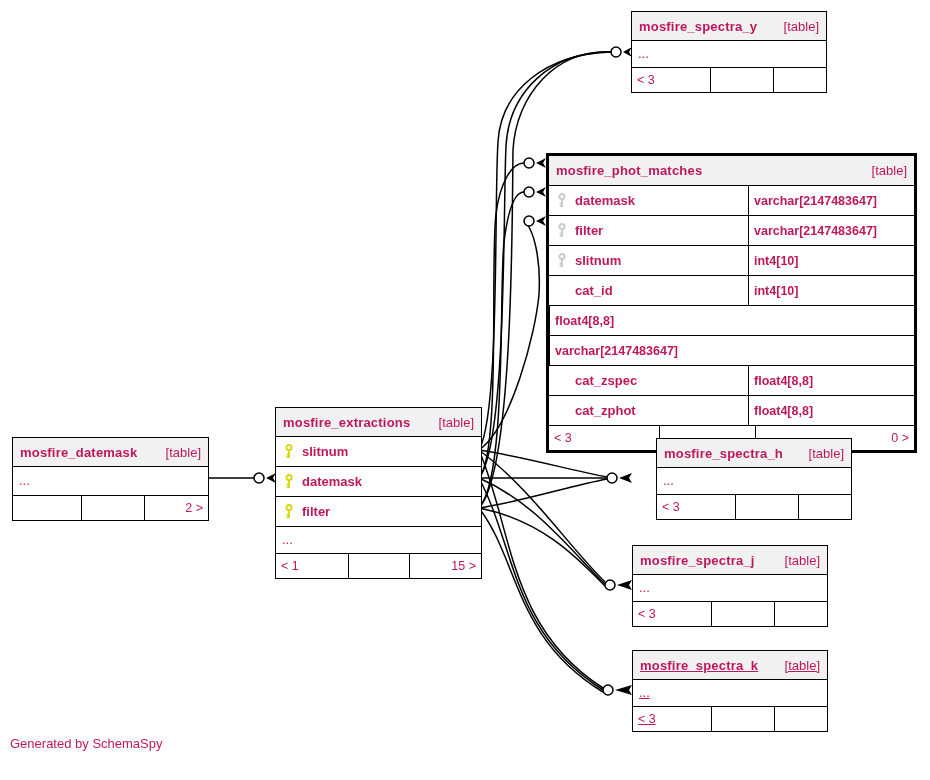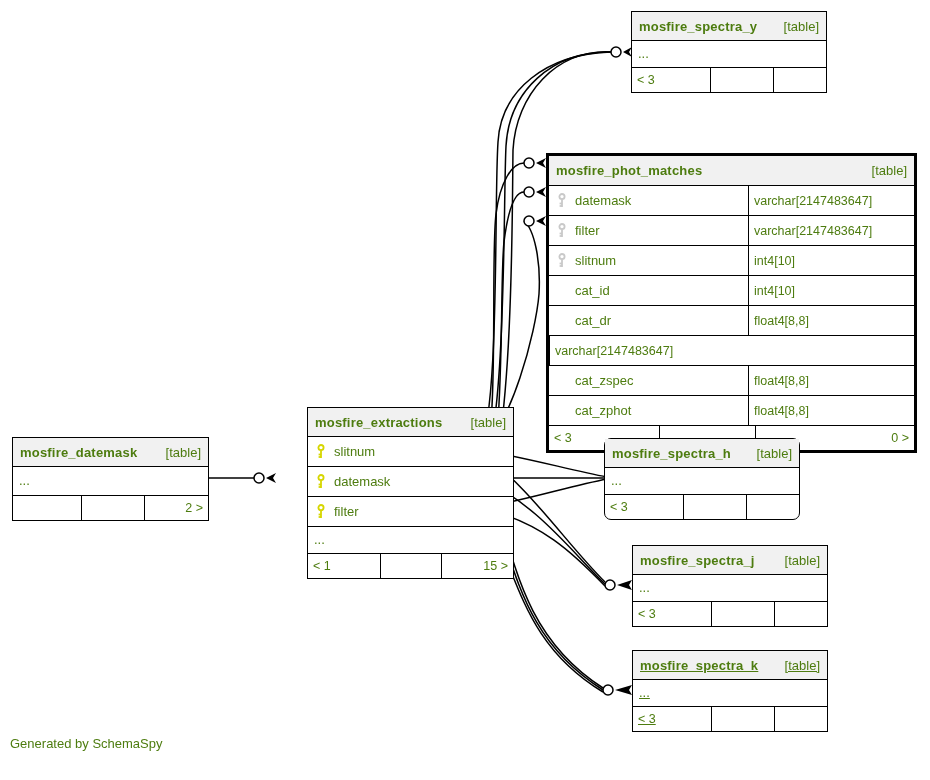--- a/index.html
+++ b/index.html
@@ -1,25 +1,25 @@
 <!DOCTYPE html>
 <html><head>
 <meta charset="utf-8">
 <style>
   html,body{margin:0;padding:0;background:#ffffff;}
   #canvas{position:relative;width:930px;height:780px;background:#ffffff;
-          font-family:"Liberation Sans",sans-serif;color:#4d7c0f;overflow:hidden;}
+          font-family:"Liberation Sans",sans-serif;color:#be185d;overflow:hidden;}
   #wires{position:absolute;left:0;top:0;z-index:0;}
   .tbl{position:absolute;z-index:1;background:#ffffff;border:1.5px solid #000;}
   .tbl.thick{border-width:3px;margin-top:36px;}
   .hdr{display:flex;justify-content:space-between;align-items:center;
        background:#f1f1f1;height:28px;padding:0 7px;border-bottom:1.5px solid #000;}
   .hdr .nm{font-weight:bold;font-size:13px;letter-spacing:.2px;}
   .hdr .tag{font-size:13px;}
-  .row{display:flex;align-items:center;height:29px;font-size:13px;}
+  .row{display:flex;align-items:center;height:29px;font-size:13px;font-weight:bold;}
   .row + .row{border-top:1px solid #000;}
   .ico{width:26px;display:flex;justify-content:center;align-items:center;flex:0 0 26px;}
   .noico{padding-left:26px;}
   .namecell{display:flex;align-items:center;flex:1 1 auto;height:100%;}
   .typecell{flex:0 0 160px;border-left:1px solid #000;height:100%;
             display:flex;align-items:center;padding-left:5px;font-size:12.5px;}
   .dots{height:26px;line-height:26px;padding-left:6px;font-size:13px;border-top:1px solid #000;}
   .foot{display:flex;height:24px;border-top:1px solid #000;font-size:12.5px;}
   .foot .fc{display:flex;align-items:center;padding:0 5px;height:100%;}
   .foot .fc + .fc{border-left:1px solid #000;}
@@ -144,23 +144,20 @@
         </div>
       <div class="typecell">int4[10]</div>
     </div>
     <div class="row">
       <div class="namecell noico">
           <span>cat_id</span>
         </div>
       <div class="typecell">int4[10]</div>
     </div>
     <div class="row">
-      <div class="namecell noico">
-          <span>cat_dr</span>
-        </div>
       <div class="typecell">float4[8,8]</div>
     </div>
     <div class="row">
       <div class="typecell">varchar[2147483647]</div>
     </div>
     <div class="row">
       <div class="namecell noico">
           <span>cat_zspec</span>
         </div>
       <div class="typecell">float4[8,8]</div>
@@ -171,21 +168,21 @@
         </div>
       <div class="typecell">float4[8,8]</div>
     </div>
     <div class="foot">
       <div class="fc" style="flex:0 0 100px;">&lt; 3</div>
       <div class="fc" style="flex:0 0 85px;"></div>
       <div class="fc r" style="flex:1 1 auto;">0 &gt;</div>
     </div>
   </div>
 
-  <div class="tbl" style="left:275px;top:407px;width:205px;margin-left:32px;">
+  <div class="tbl" style="left:275px;top:407px;width:205px;">
     <div class="hdr">
       <span class="nm">mosfire_extractions</span>
       <span class="tag">[table]</span>
     </div>
     <div class="row" style="border-top:none;">
       <span class="ico">
         <svg width="12" height="15" viewBox="0 0 12 15">
             <g stroke="#d6d600" stroke-width="1.8" fill="none">
               <circle cx="6" cy="3.6" r="2.6"></circle>
               <line x1="6" y1="6.2" x2="6" y2="14"></line>
@@ -236,21 +233,21 @@
       <span class="tag">[table]</span>
     </div>
     <div class="dots" style="border-top:none;height:28px;line-height:28px;">...</div>
     <div class="foot">
       <div class="fc" style="flex:0 0 58px;"></div>
       <div class="fc" style="flex:0 0 52px;"></div>
       <div class="fc r" style="flex:1 1 auto;">2 &gt;</div>
     </div>
   </div>
 
-  <div class="tbl" style="left:604px;top:438px;width:194px;border-radius:7px;">
+  <div class="tbl" style="left:656px;top:438px;width:194px;">
     <div class="hdr">
       <span class="nm">mosfire_spectra_h</span>
       <span class="tag">[table]</span>
     </div>
     <div class="dots" style="border-top:none;">...</div>
     <div class="foot">
       <div class="fc" style="flex:0 0 68px;">&lt; 3</div>
       <div class="fc" style="flex:0 0 52px;"></div>
       <div class="fc r" style="flex:1 1 auto;"></div>
     </div>

